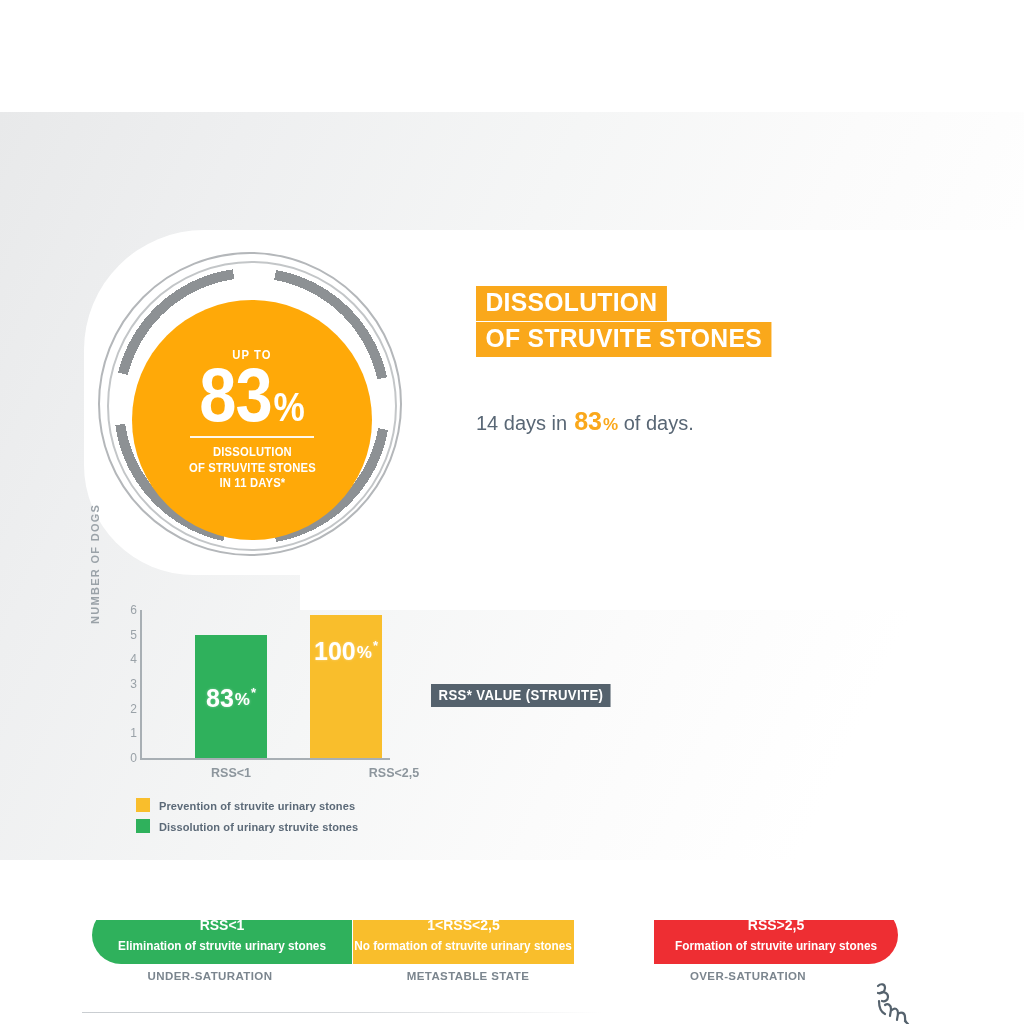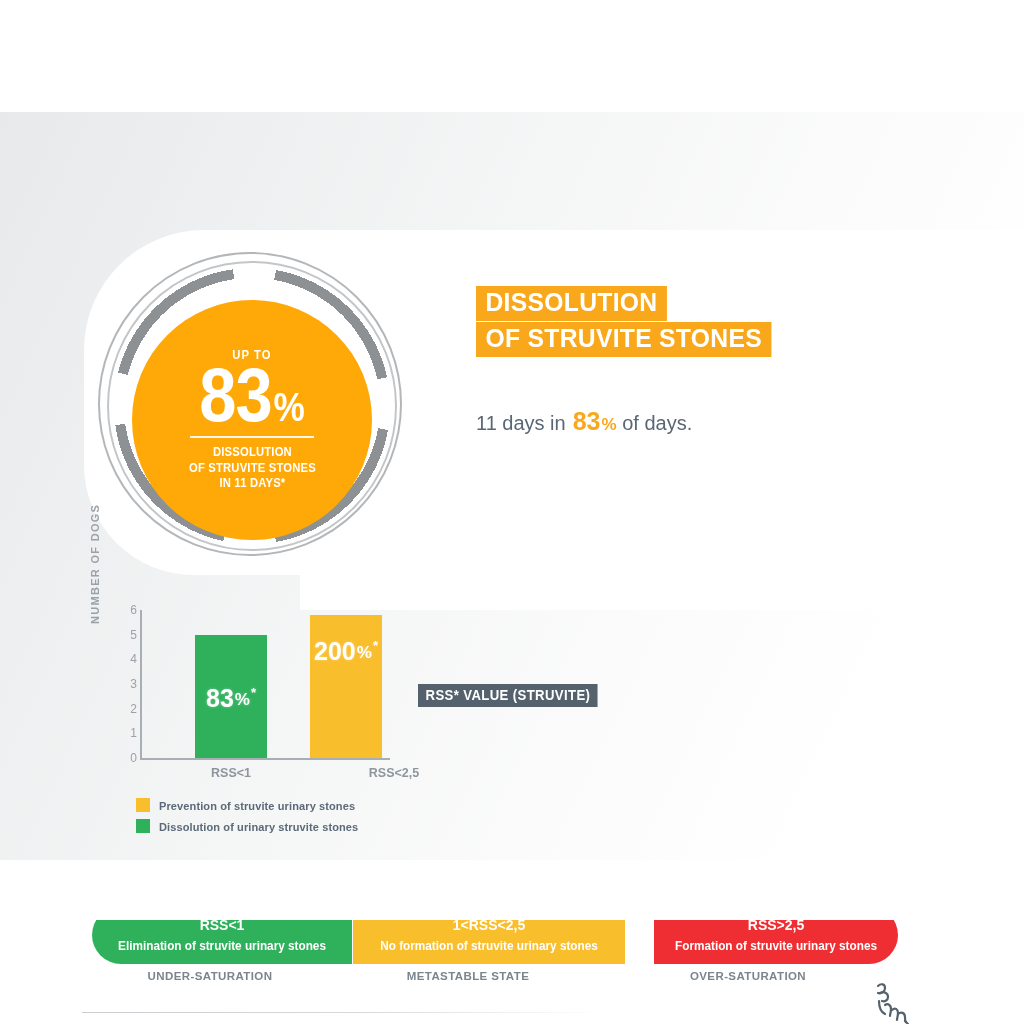--- a/index.html
+++ b/index.html
@@ -243,21 +243,21 @@
     font-size: 11.5px;
     font-weight: 700;
     color: #5c6a78;
     letter-spacing: 0.1px;
     transform: scaleX(0.96);
     transform-origin: left center;
     white-space: nowrap;
   }
 
   
-  .rss-note { position: absolute; left: 418px; top: 572px; width: 470px; }
+  .rss-note { position: absolute; left: 431px; top: 572px; width: 470px; }
   .rss-badge {
     display: table;
     background: #55626d;
     color: #ffffff;
     font-size: 14px;
     font-weight: 700;
     letter-spacing: 0.4px;
     padding: 3px 8px 4px 8px;
     transform: scaleX(0.94);
     transform-origin: left center;
@@ -357,21 +357,21 @@
     </div>
   </div>
 
   <div class="title-block">
     <div class="title-line">DISSOLUTION</div>
     <div class="title-line">OF STRUVITE STONES</div>
   </div>
 
   <div class="lede">
     <br>
-    <span>11 days in</span><span class="hi">83</span><span class="hi-pct">%</span>
+    <span>14 days in</span><span class="hi">83</span><span class="hi-pct">%</span>
     <span>of days.</span>
   </div>
 
   <div class="chart">
     <div class="y-title">NUMBER OF DOGS</div>
     <div class="y-ticks" id="y-ticks">
         <div class="y-tick" style="top: 0px;">6</div>
         <div class="y-tick" style="top: 24.6667px;">5</div>
         <div class="y-tick" style="top: 49.3333px;">4</div>
         <div class="y-tick" style="top: 74px;">3</div>
@@ -385,21 +385,21 @@
         <div class="bar" style="left: 53px; width: 72px; height: 123.333px; background: rgb(47, 177, 92);">
           <div class="val" style="top: 51.3333px;">
             <span class="num">83</span>
             <span class="unit">%</span>
             <span class="star">*</span>
           </div>
         </div>
         <div class="x-label" style="left: 89px;">RSS&lt;1</div>
         <div class="bar" style="left: 168px; width: 72px; height: 143.067px; background: rgb(249, 190, 44);">
           <div class="val" style="top: 24px;">
-            <span class="num">200</span>
+            <span class="num">100</span>
             <span class="unit">%</span>
             <span class="star">*</span>
           </div>
         </div>
         <div class="x-label" style="left: 204px; margin-left: 48px;">RSS&lt;2,5</div>
       </div>
   </div>
 
   <div class="legend" id="legend">
       <div class="legend-row">
@@ -417,21 +417,21 @@
   </div>
 
   <div class="scale" id="scale">
       <div class="scale-tag" style="background: rgb(47, 177, 92); left: 130px; width: 240px;">STRUVITE DISSOLUTION AND PREVENTION</div>
       <div class="scale-seg" style="background: rgb(47, 177, 92); left: 0px; width: 260px; border-radius: 29px 0px 0px 29px;">
         <div class="seg-title">RSS&lt;1</div>
         <div class="seg-sub">Elimination of struvite urinary stones</div>
       </div>
       <div class="scale-foot" style="left: 118px;">UNDER-SATURATION</div>
       <div class="scale-tag" style="background: rgb(249, 190, 44); left: 405px; width: 140px;">STRUVITE PREVENTION</div>
-      <div class="scale-seg" style="background: rgb(249, 190, 44); left: 261px; width: 272px; border-radius: 0px;">
+      <div class="scale-seg" style="background: rgb(249, 190, 44); left: 261px; width: 221px; border-radius: 0px;">
         <div class="seg-title">1&lt;RSS&lt;2,5</div>
         <div class="seg-sub">No formation of struvite urinary stones</div>
       </div>
       <div class="scale-foot" style="left: 376px;">METASTABLE STATE</div>
       <div class="scale-tag" style="background: rgb(238, 46, 51); left: 673px; width: 122px;">STRUVITE DANGER</div>
       <div class="scale-seg" style="background: rgb(238, 46, 51); left: 562px; width: 244px; border-radius: 0px 29px 29px 0px;">
         <div class="seg-title">RSS&gt;2,5</div>
         <div class="seg-sub">Formation of struvite urinary stones</div>
       </div>
       <div class="scale-foot" style="left: 656px;">OVER-SATURATION</div>

